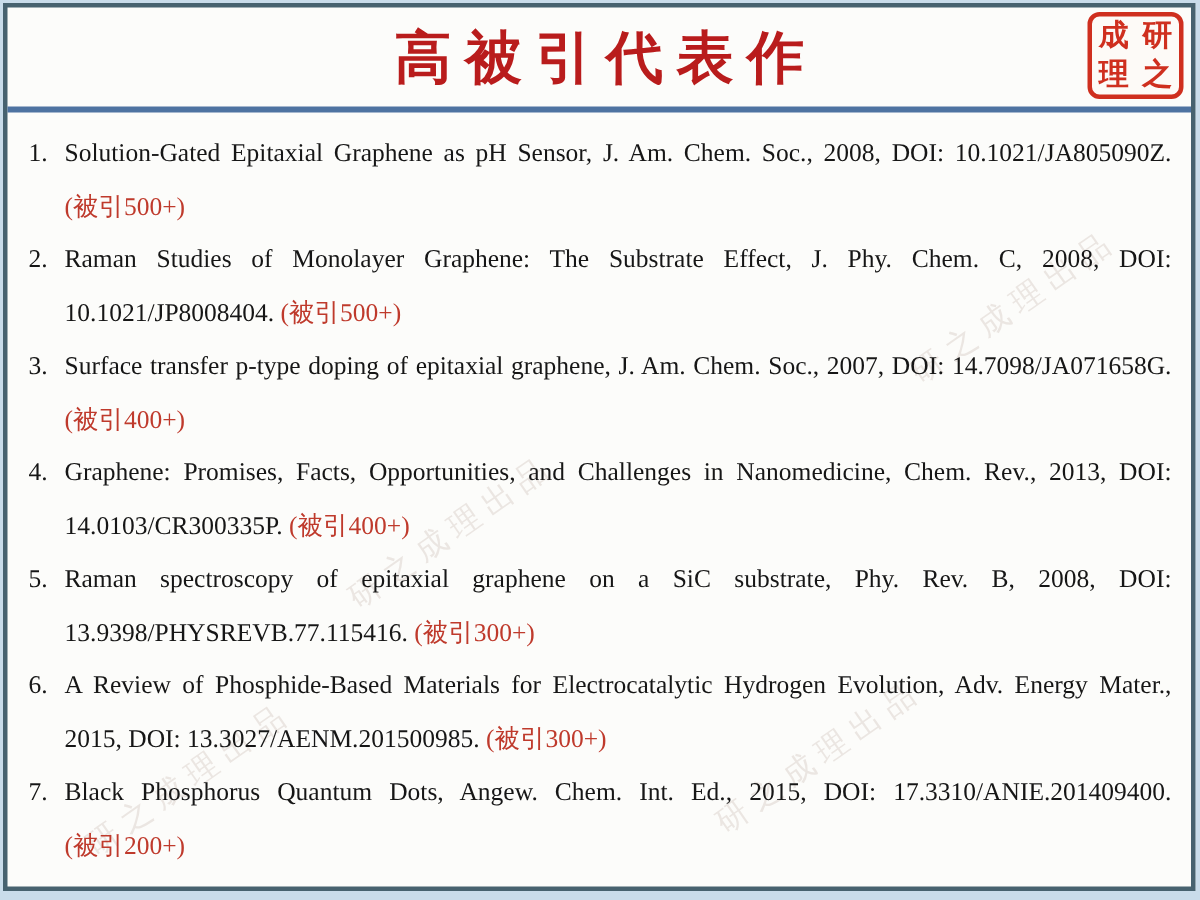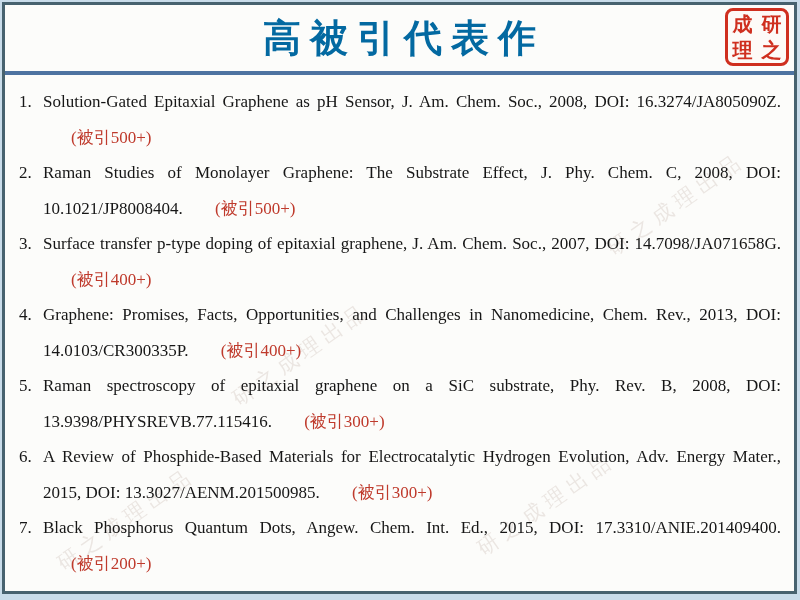--- a/index.html
+++ b/index.html
@@ -30,21 +30,21 @@
     flex: none;
     border-bottom: 4px solid var(--divider-blue, #4e73a1);
     display: flex;
     align-items: center;
     justify-content: center;
   }
   .page-title {
     margin: 0;
     font-size: 38px;
     font-weight: bold;
-    color: #0369a1;
+    color: #b91c1c;
     letter-spacing: 9px;
     text-indent: 9px;
     white-space: nowrap;
     text-align: center;
   }
   .seal {
     position: absolute;
     top: 3px; right: 5px;
     width: 64px; height: 58px;
     box-sizing: border-box;
@@ -84,21 +84,20 @@
     box-sizing: border-box;
     padding-left: 6px;
   }
   .pub-body {
     flex: 1;
     text-align: justify;
   }
   .citation {
     color: var(--citation-red, #bf3a2c);
     white-space: nowrap;
-    margin-left: 28px;
   }
   .wm {
     position: absolute;
     z-index: 1;
     font-size: 21px;
     letter-spacing: 6px;
     white-space: nowrap;
     color: rgba(150, 118, 104, 0.16);
     transform: rotate(-35deg);
     pointer-events: none;
@@ -126,21 +125,21 @@
 
     <main class="content">
       <div class="wm wm1">研之成理出品</div>
       <div class="wm wm2">研之成理出品</div>
       <div class="wm wm3">研之成理出品</div>
       <div class="wm wm4">研之成理出品</div>
 
       <div class="pub-list">
           <div class="pub-item">
             <div class="pub-num">1.</div>
-            <div class="pub-body"><span>Solution-Gated Epitaxial Graphene as pH Sensor, J. Am. Chem. Soc., 2008, DOI: 16.3274/JA805090Z. </span><span class="citation">(被引500+)</span></div>
+            <div class="pub-body"><span>Solution-Gated Epitaxial Graphene as pH Sensor, J. Am. Chem. Soc., 2008, DOI: 10.1021/JA805090Z. </span><span class="citation">(被引500+)</span></div>
           </div>
           <div class="pub-item">
             <div class="pub-num">2.</div>
             <div class="pub-body"><span>Raman Studies of Monolayer Graphene: The Substrate Effect, J. Phy. Chem. C, 2008, DOI: 10.1021/JP8008404. </span><span class="citation">(被引500+)</span></div>
           </div>
           <div class="pub-item">
             <div class="pub-num">3.</div>
             <div class="pub-body"><span>Surface transfer p-type doping of epitaxial graphene, J. Am. Chem. Soc., 2007, DOI: 14.7098/JA071658G. </span><span class="citation">(被引400+)</span></div>
           </div>
           <div class="pub-item">

